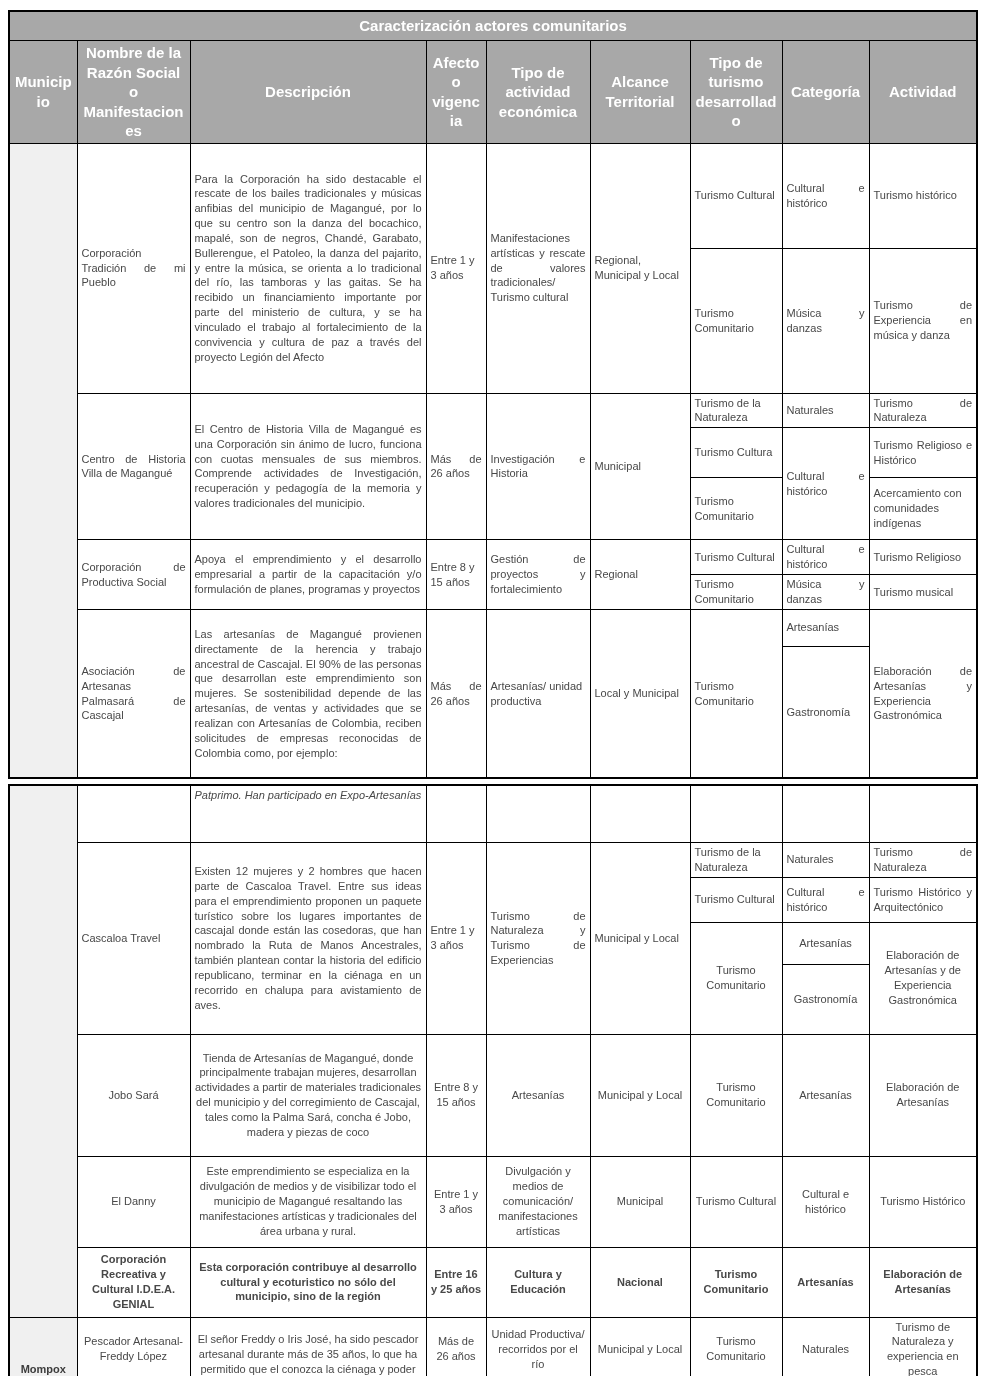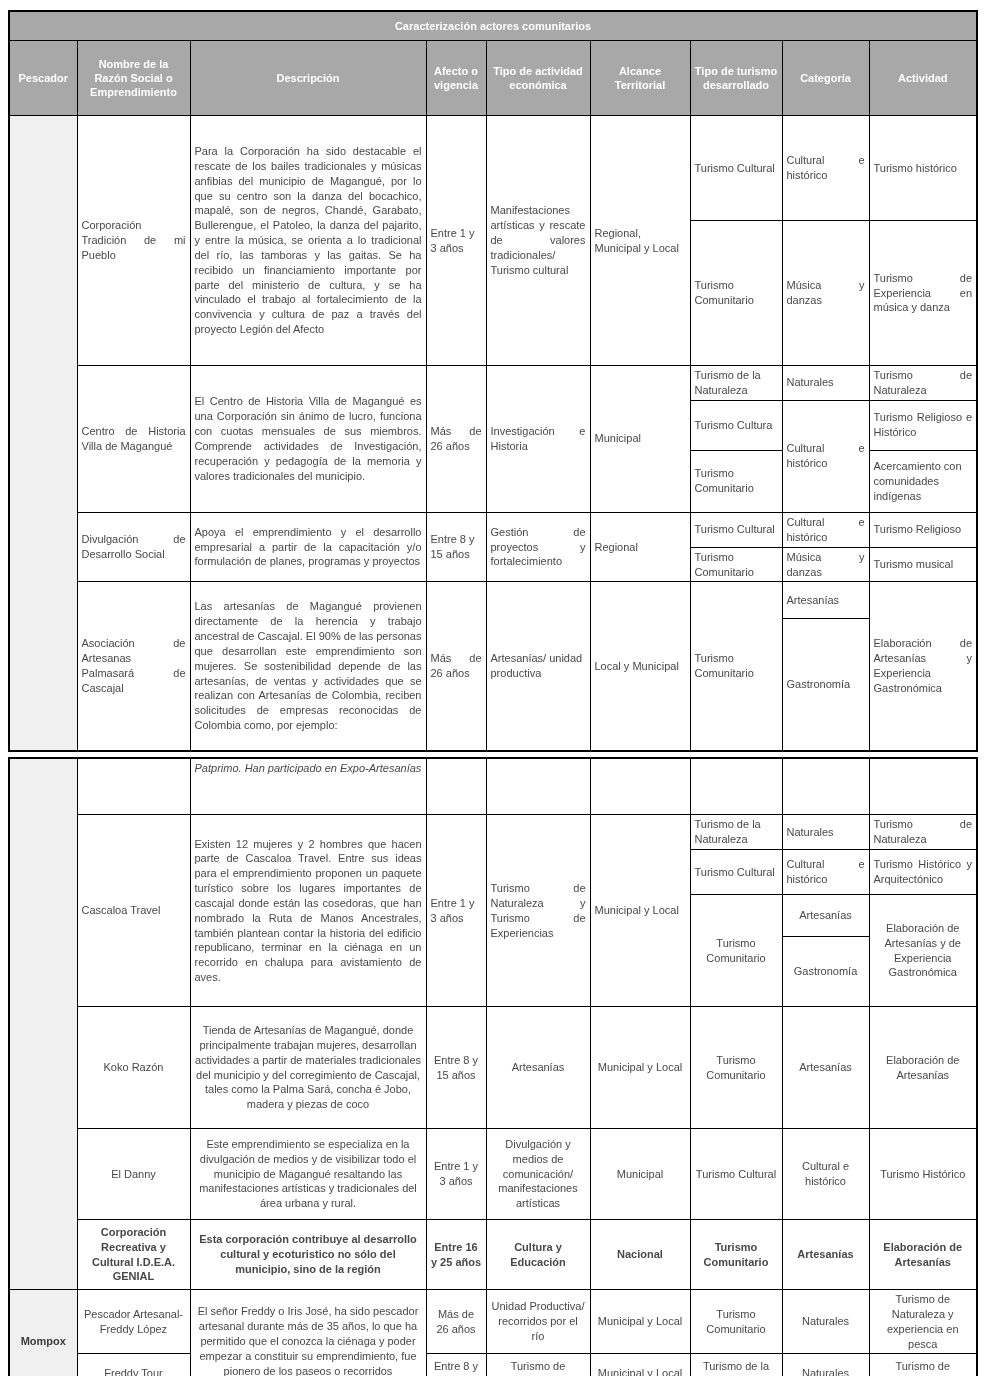--- a/index.html
+++ b/index.html
@@ -14,21 +14,21 @@
   table.tbl.first  { margin-top:10px; }
   table.tbl.second { margin-top:5px; }
   .tbl th, .tbl td {
     border:1.5px solid #000;
     padding:2px 4px;
     font-size:11px; line-height:1.35; color:#484848;
     vertical-align:middle; word-wrap:break-word; overflow:hidden;
   }
   .tbl thead th {
     background:#a8a8a8; color:#ffffff; font-weight:bold;
-    text-align:center; font-size:11px; line-height:1.3;
+    text-align:center; font-size:15px; line-height:1.3;
   }
   tr.title-row th { height:24px; }
   tr.head-row  th { height:70px; }
   td.al-j { text-align:justify; }
   td.al-l { text-align:left; }
   td.al-c { text-align:center; }
   td.muni { background:#f0f0f0; }
   td.bold { font-weight:bold; color:#3c3c3c; }
   td.va-t { vertical-align:top;font-style:italic; }
 </style>
@@ -47,22 +47,22 @@
         <col style="width:100px">
       <col style="width:92px">
         <col style="width:87px">
         <col style="width:108px">
     </colgroup>
     <thead>
       <tr class="title-row">
         <th colspan="9">Caracterización actores comunitarios</th>
       </tr>
       <tr class="head-row">
-        <th>Pescador</th>
-        <th>Nombre de la Razón Social o Emprendimiento</th>
+        <th>Municipio</th>
+        <th>Nombre de la Razón Social o Manifestaciones</th>
         <th>Descripción</th>
         <th>Afecto o vigencia</th>
         <th>Tipo de actividad económica</th>
         <th>Alcance Territorial</th>
         <th>Tipo de turismo desarrollado</th>
         <th>Categoría</th>
         <th>Actividad</th>
       </tr>
     </thead>
     <tbody>
@@ -95,21 +95,21 @@
         <tr style="height: 50px;">
           <td class="al-l">Turismo Cultura</td>
           <td rowspan="2" class="al-j">Cultural e histórico</td>
           <td class="al-j">Turismo Religioso e Histórico</td>
         </tr>
         <tr style="height: 62px;">
           <td class="al-l">Turismo Comunitario</td>
           <td class="al-l">Acercamiento con comunidades indígenas</td>
         </tr>
         <tr style="height: 35px;">
-          <td rowspan="2" class="al-j">Divulgación de Desarrollo Social</td>
+          <td rowspan="2" class="al-j">Corporación de Productiva Social</td>
           <td rowspan="2" class="al-j">Apoya el emprendimiento y el desarrollo empresarial a partir de la capacitación y/o formulación de planes, programas y proyectos</td>
           <td rowspan="2" class="al-l">Entre 8 y 15 años</td>
           <td rowspan="2" class="al-j">Gestión de proyectos y fortalecimiento</td>
           <td rowspan="2" class="al-l">Regional</td>
           <td class="al-l">Turismo Cultural</td>
           <td class="al-j">Cultural e histórico</td>
           <td class="al-l">Turismo Religioso</td>
         </tr>
         <tr style="height: 30px;">
           <td class="al-l">Turismo Comunitario</td>
@@ -173,21 +173,21 @@
         </tr>
         <tr style="height: 42px;">
           <td rowspan="2" class="al-c">Turismo Comunitario</td>
           <td class="al-c">Artesanías</td>
           <td rowspan="2" class="al-c">Elaboración de Artesanías y de Experiencia Gastronómica</td>
         </tr>
         <tr style="height: 70px;">
           <td class="al-c">Gastronomía</td>
         </tr>
         <tr style="height: 122px;">
-          <td class="al-c">Koko Razón</td>
+          <td class="al-c">Jobo Sará</td>
           <td class="al-c">Tienda de Artesanías de Magangué, donde principalmente trabajan mujeres, desarrollan actividades a partir de materiales tradicionales del municipio y del corregimiento de Cascajal, tales como la Palma Sará, concha é Jobo, madera y piezas de coco</td>
           <td class="al-c">Entre 8 y 15 años</td>
           <td class="al-c">Artesanías</td>
           <td class="al-c">Municipal y Local</td>
           <td class="al-c">Turismo Comunitario</td>
           <td class="al-c">Artesanías</td>
           <td class="al-c">Elaboración de Artesanías</td>
         </tr>
         <tr style="height: 91px;">
           <td class="al-c">El Danny</td>

